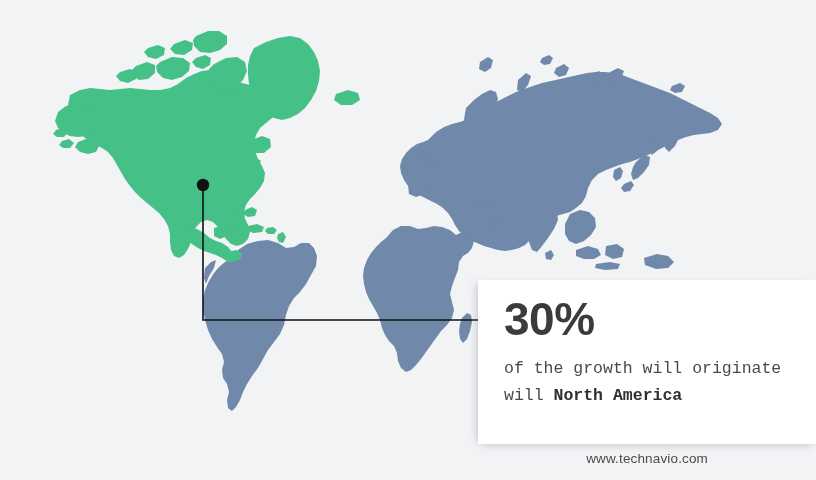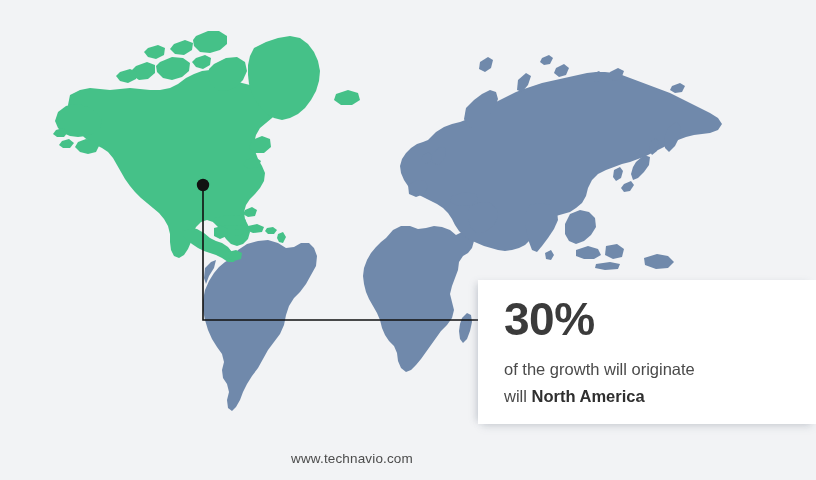--- a/index.html
+++ b/index.html
@@ -43,53 +43,53 @@
     width: 816px;
     height: 440px;
     pointer-events: none;
   }
   
   #callout {
     position: absolute;
     left: 478px;
     top: 280px;
     width: 338px;
-    height: 144px;
+    height: 164px;
     background: #ffffff;
     box-shadow: -5px 0 7px -3px rgba(120,130,145,0.30),
                  0 6px 8px -4px rgba(120,130,145,0.28);
     box-sizing: border-box;
     padding: 16px 20px 0 26px;
   }
   #callout-pct {
     font-size: 46px;
     font-weight: bold;
     color: #3b3b3b;
     line-height: 1.0;
     letter-spacing: -0.5px;
     margin: 0 0 14px 0;
     font-family: "Liberation Sans", sans-serif;
   }
   #callout-body {
     font-size: 16.5px;
     color: #4a4a4a;
     line-height: 1.62;
-    font-family: Liberation Sans, sans-serif;
+    font-family: Liberation Mono, monospace;
   }
   #callout-body .strong {
     font-weight: bold;
     color: #2f2f2f;
   }
   
   #footer {
     position: absolute;
-    left: 4px;
+    left: 12px;
     bottom: 14px;
     width: 696px;
-    text-align: center;
+    text-align: right;
     font-size: 13.5px;
     color: #4c4c4c;
     letter-spacing: 0.15px;
     font-family: "Liberation Sans", sans-serif;
   }
 </style>
 </head>
 <body>
 
 <div id="stage">

